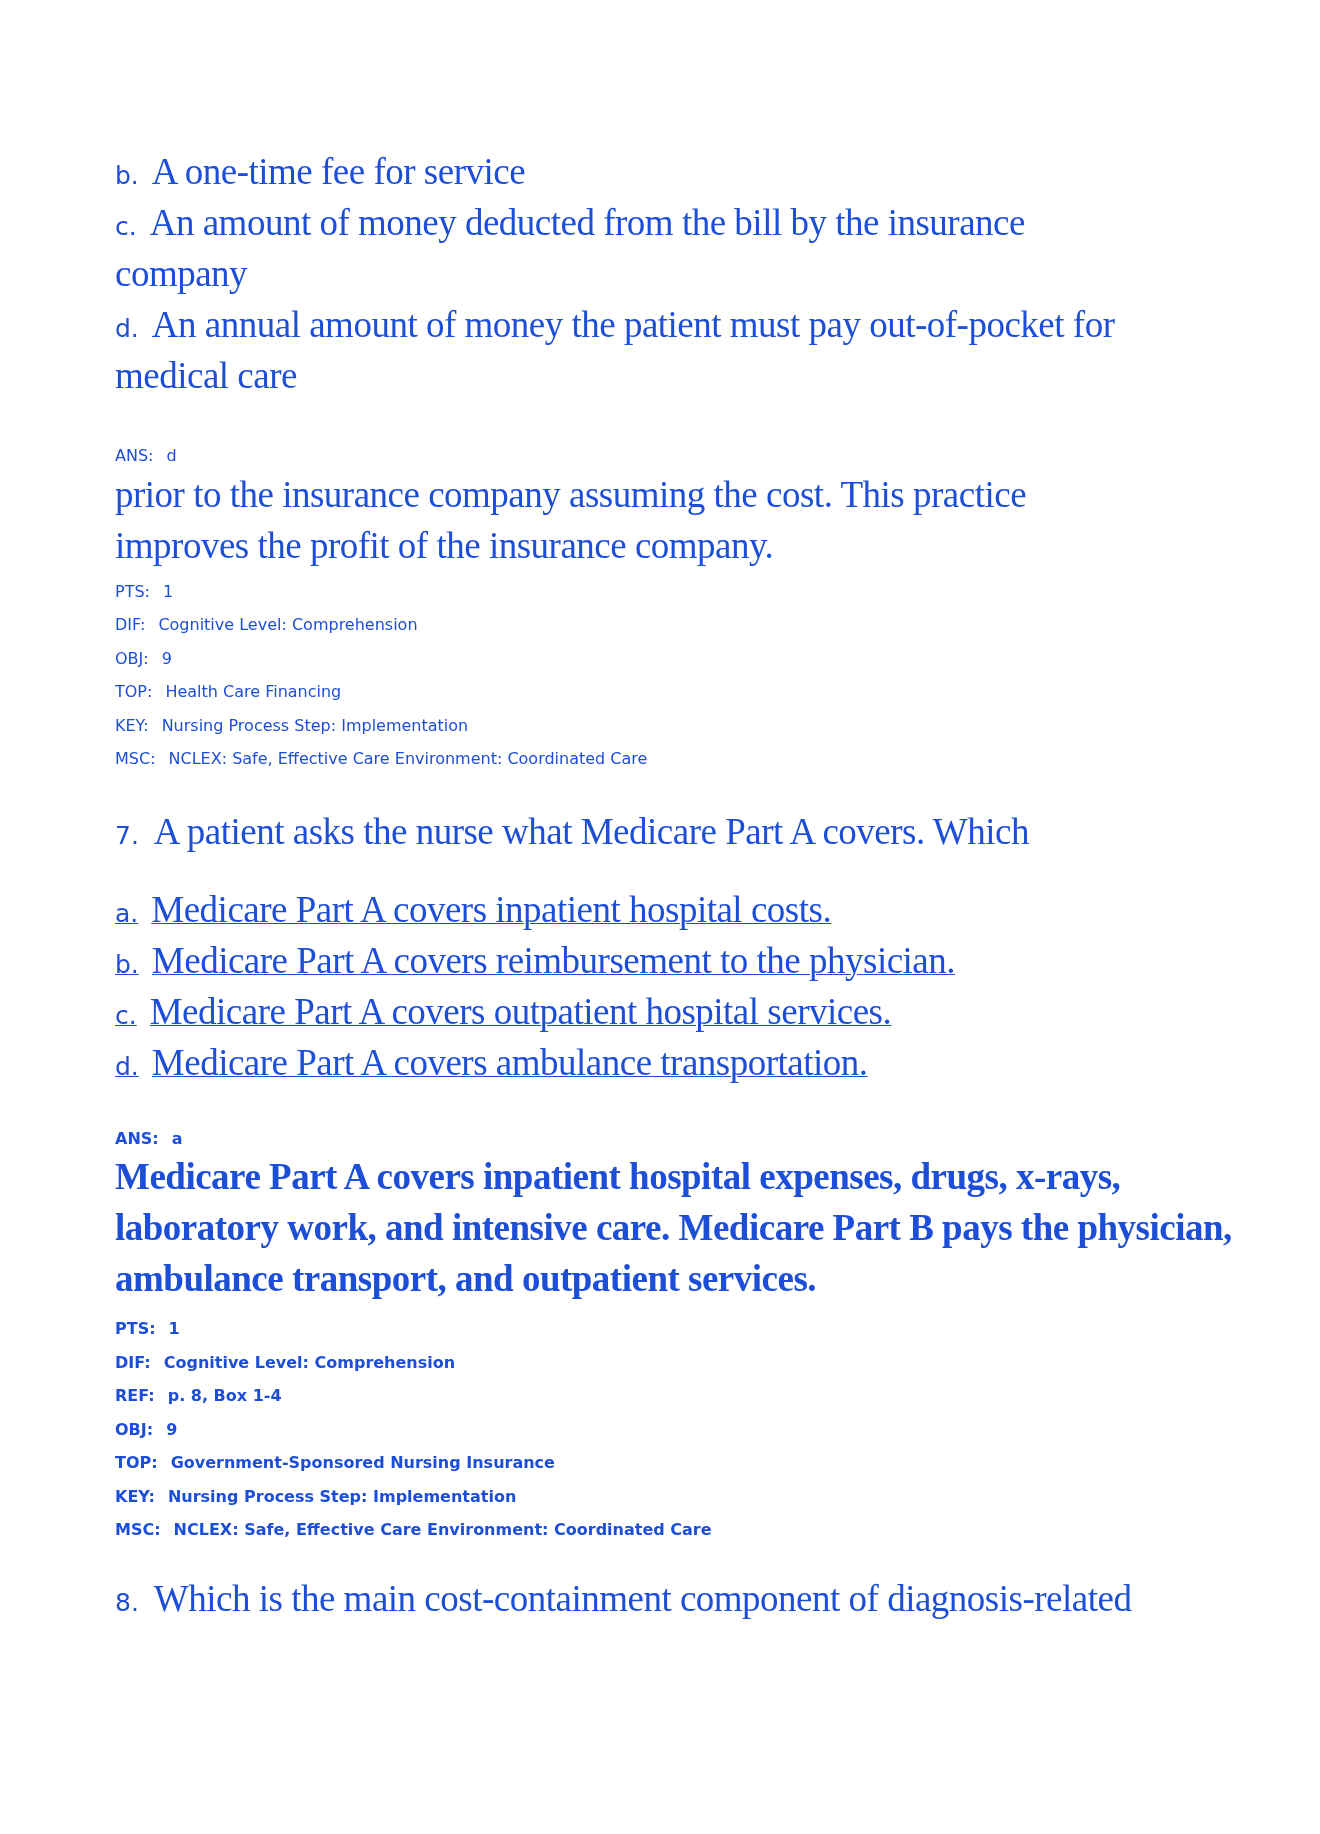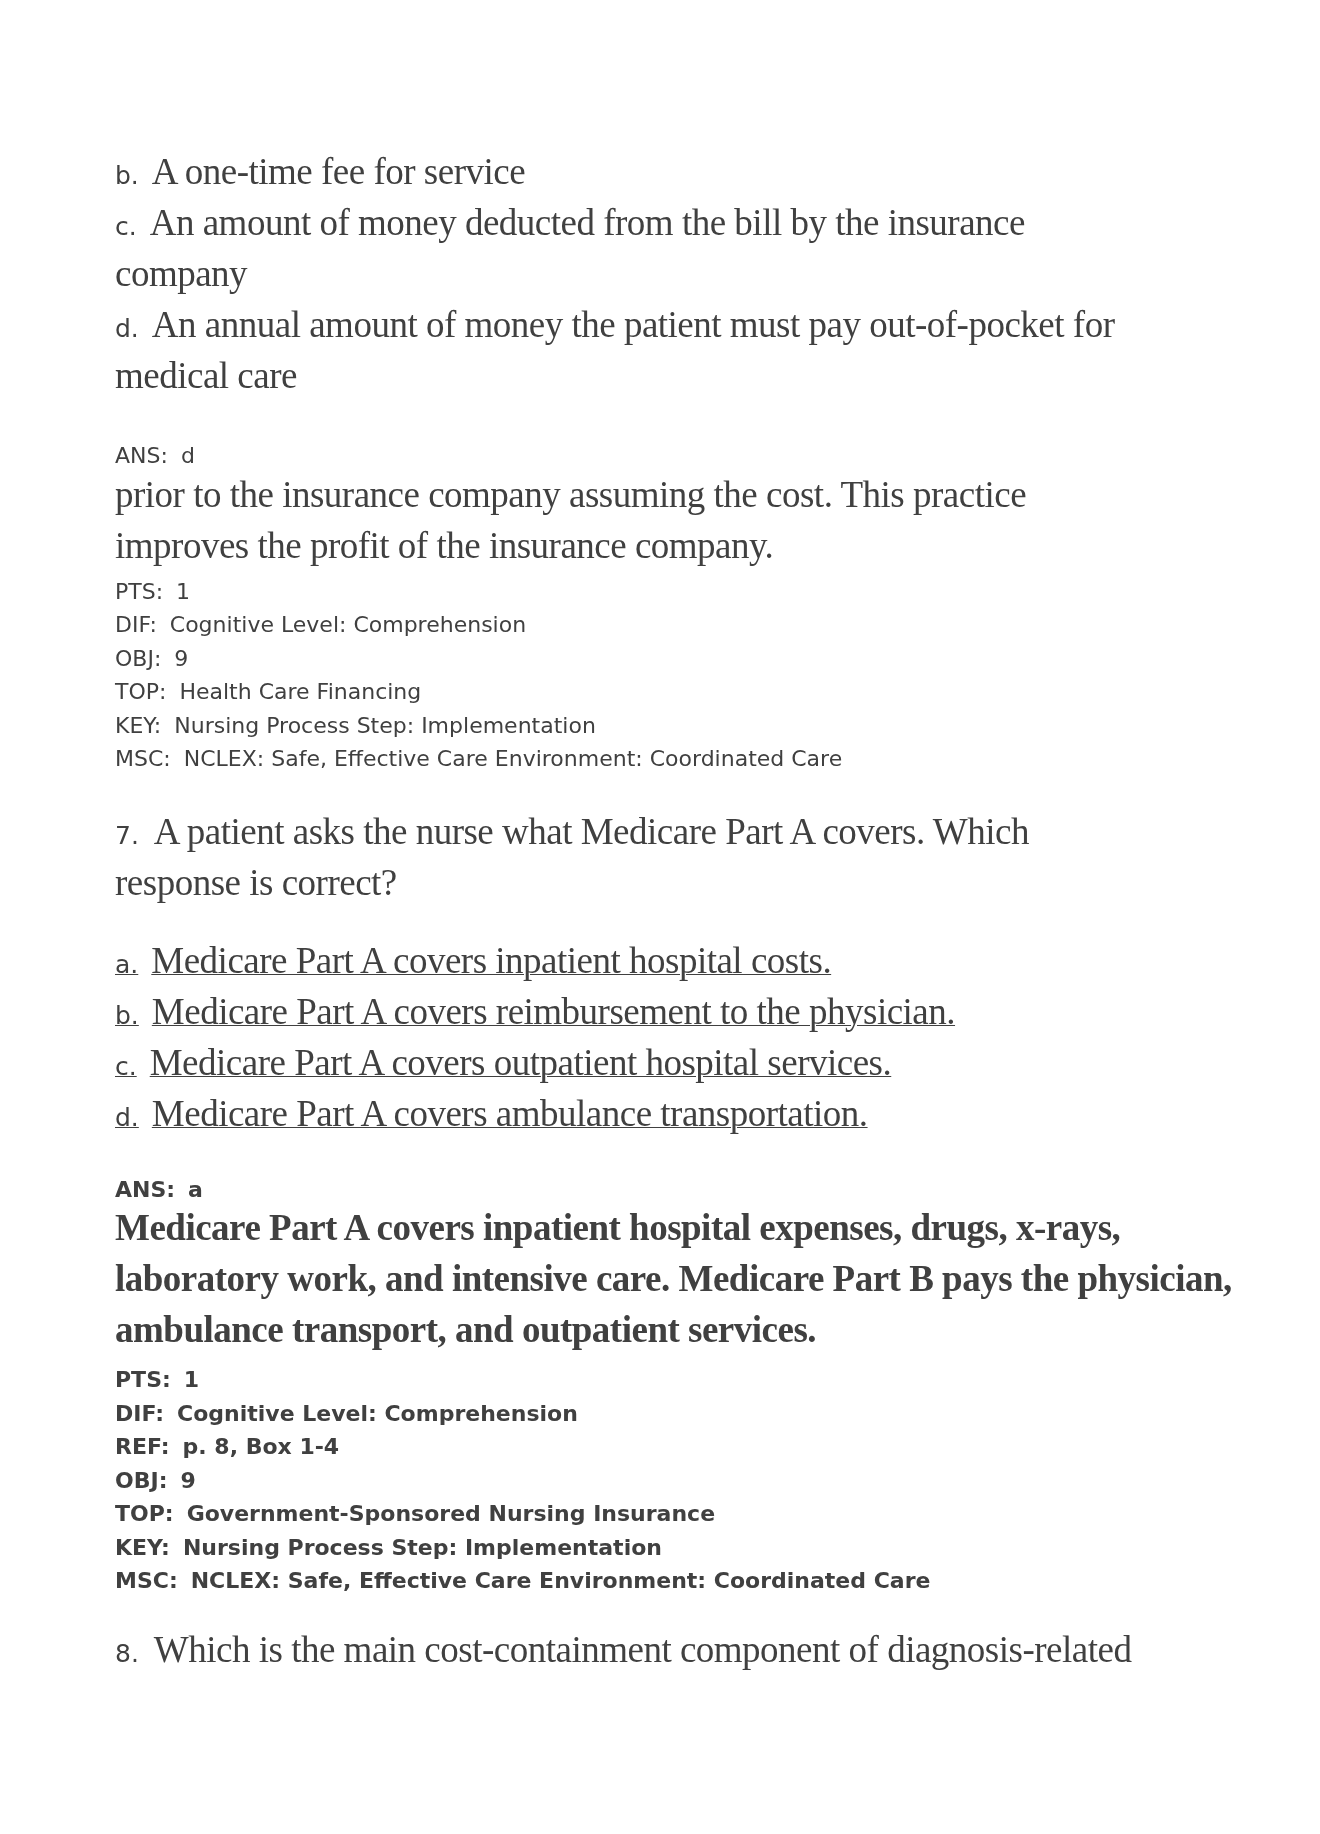--- a/index.html
+++ b/index.html
@@ -1,21 +1,21 @@
 <!DOCTYPE html>
 <html><head>
 <meta charset="utf-8">
 <style>
   html, body { margin: 0; padding: 0; background: #ffffff; }
   .page {
     position: relative;
     width: 1320px;
     height: 1834px;
     background: #ffffff;
-    color: #404040;
+    color: #1d4ed8;
     box-sizing: border-box;
     padding: 150px 87px 0 115px;
     overflow: hidden;
     font-kerning: normal;
   }
   .line {
     line-height: 44px;
     white-space: nowrap;
   }
   .serif {
@@ -24,21 +24,21 @@
     letter-spacing: -0.5px;
   }
   .opt-letter, .q-num {
     font-family: "DejaVu Sans", sans-serif;
     font-size: 25px;
   }
   .opt-letter { margin-right: 13px; }
   .q-num { margin-right: 15px; }
   .meta-line {
     font-family: "DejaVu Sans", sans-serif;
-    font-size: 22px;
+    font-size: 16px;
     line-height: 33.5px;
     white-space: nowrap;
   }
   .meta-label { margin-right: 13px; }
   .gap-ans6   { margin-top: 34px; }
   .gap-q7     { margin-top: 34px; }
   .gap-opts7  { margin-top: 27px; text-decoration: underline; }
   .gap-ans7   { margin-top: 30px; font-weight: bold; }
   .gap-meta7  { margin-top: 4px; }
   .gap-q8     { margin-top: 30px; }
@@ -90,23 +90,20 @@
     </div>
     <div class="meta-line">
       <span class="meta-label">MSC:</span><span>NCLEX: Safe, Effective Care Environment: Coordinated Care</span>
     </div>
   </section>
 
   <section class="gap-q7">
     <div class="line">
       <span class="q-num">7.</span><span class="serif">A patient asks the nurse what Medicare Part A covers. Which</span>
     </div>
-    <div class="line">
-      <span class="serif">response is correct?</span>
-    </div>
   </section>
 
   <section class="gap-opts7">
     <div class="line">
       <span class="opt-letter">a.</span><span class="serif">Medicare Part A covers inpatient hospital costs.</span>
     </div>
     <div class="line">
       <span class="opt-letter">b.</span><span class="serif">Medicare Part A covers reimbursement to the physician.</span>
     </div>
     <div class="line">

